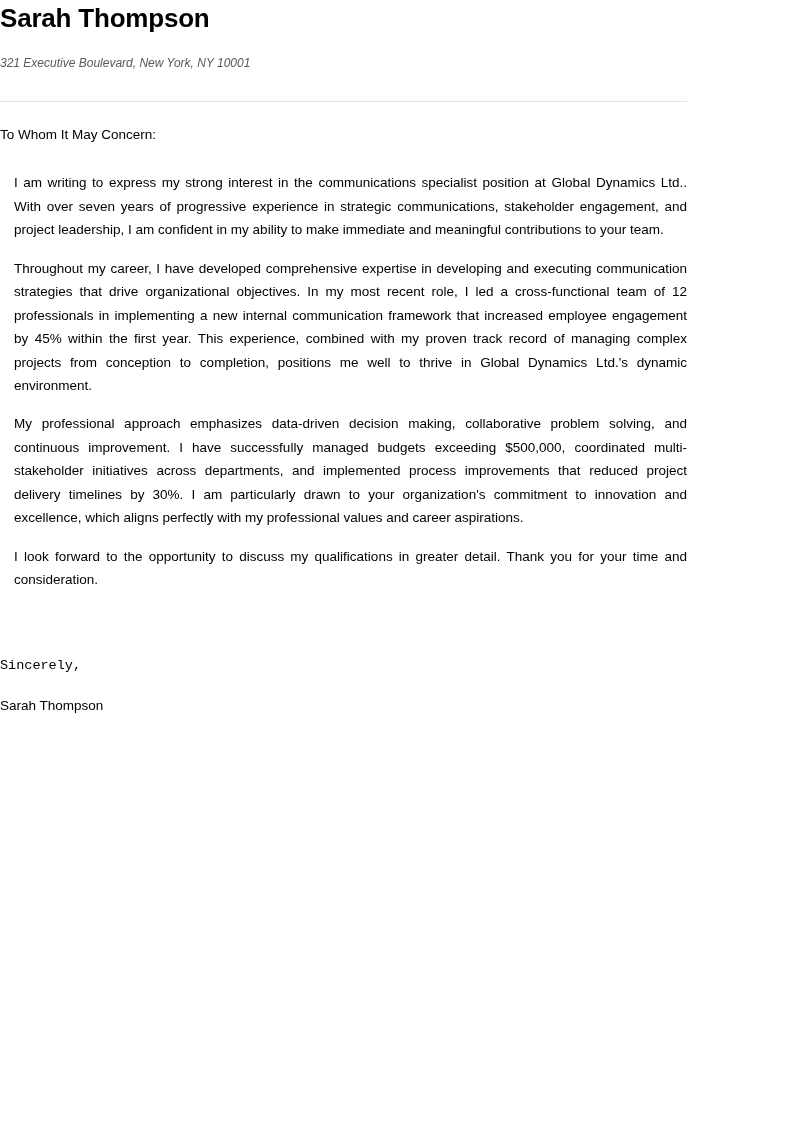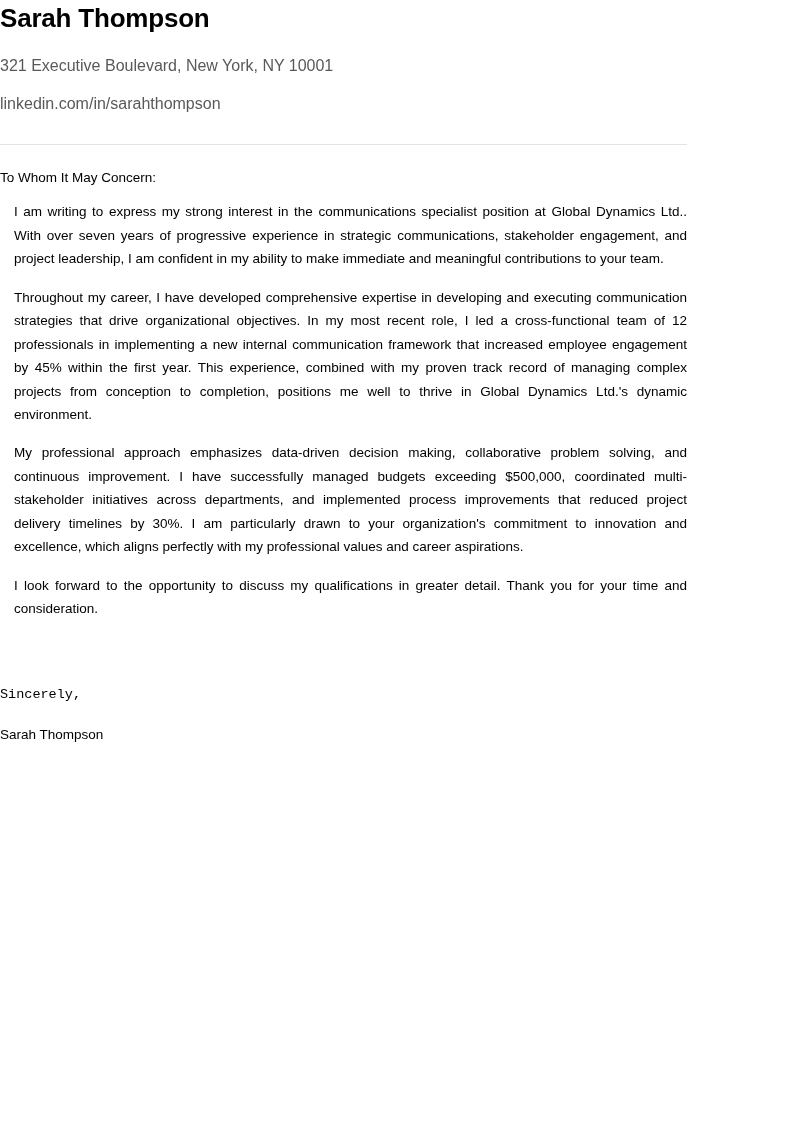--- a/index.html
+++ b/index.html
@@ -37,25 +37,26 @@
     margin: 0 0 22px 0;
   }
 
   .contact-list {
     list-style: none;
     margin: 0;
     padding: 0;
   }
 
   .contact-line {
-    font-size: 16px;
+    font-size: 12px;
     line-height: 1.25;
     color: #595959;
     margin: 0 0 18px 0;
     white-space: nowrap;
+    font-style: italic;
   }
   .contact-line:last-child {
     margin-bottom: 0;
   }
 
   .header-divider {
     border: 0;
     border-top: 1px solid #e3e3e3;
     margin: 30px 0 0 0;
     height: 0;
@@ -63,21 +64,21 @@
 
   
   .letter-body {
     padding-top: 21px;
   }
 
   .salutation {
     font-size: 13.5px;
     line-height: 1.72;
     color: #000000;
-    margin: 0 0 11px 0;
+    margin: 0 0 25px 0;
   }
 
   .body-paragraph {
     font-size: 13.5px;
     line-height: 1.74;
     color: #000000;
     margin: 0 0 15px 14px;
     text-align: justify;
     text-justify: inter-word;
   }
@@ -105,21 +106,20 @@
 <body>
 
 <div class="page">
 
   <header class="letter-header">
 
     <h1 class="candidate-name">Sarah Thompson</h1>
 
     <ul class="contact-list">
       <li class="contact-line">321 Executive Boulevard, New York, NY 10001</li>
-      <li class="contact-line">linkedin.com/in/sarahthompson</li>
     </ul>
 
     <hr class="header-divider">
   </header>
 
   <main class="letter-body">
 
     <p class="salutation">To Whom It May Concern:</p>
 
     <p class="body-paragraph">I am writing to express my strong interest in the communications specialist position at Global Dynamics Ltd.. With over seven years of progressive experience in strategic communications, stakeholder engagement, and project leadership, I am confident in my ability to make immediate and meaningful contributions to your team.</p>

